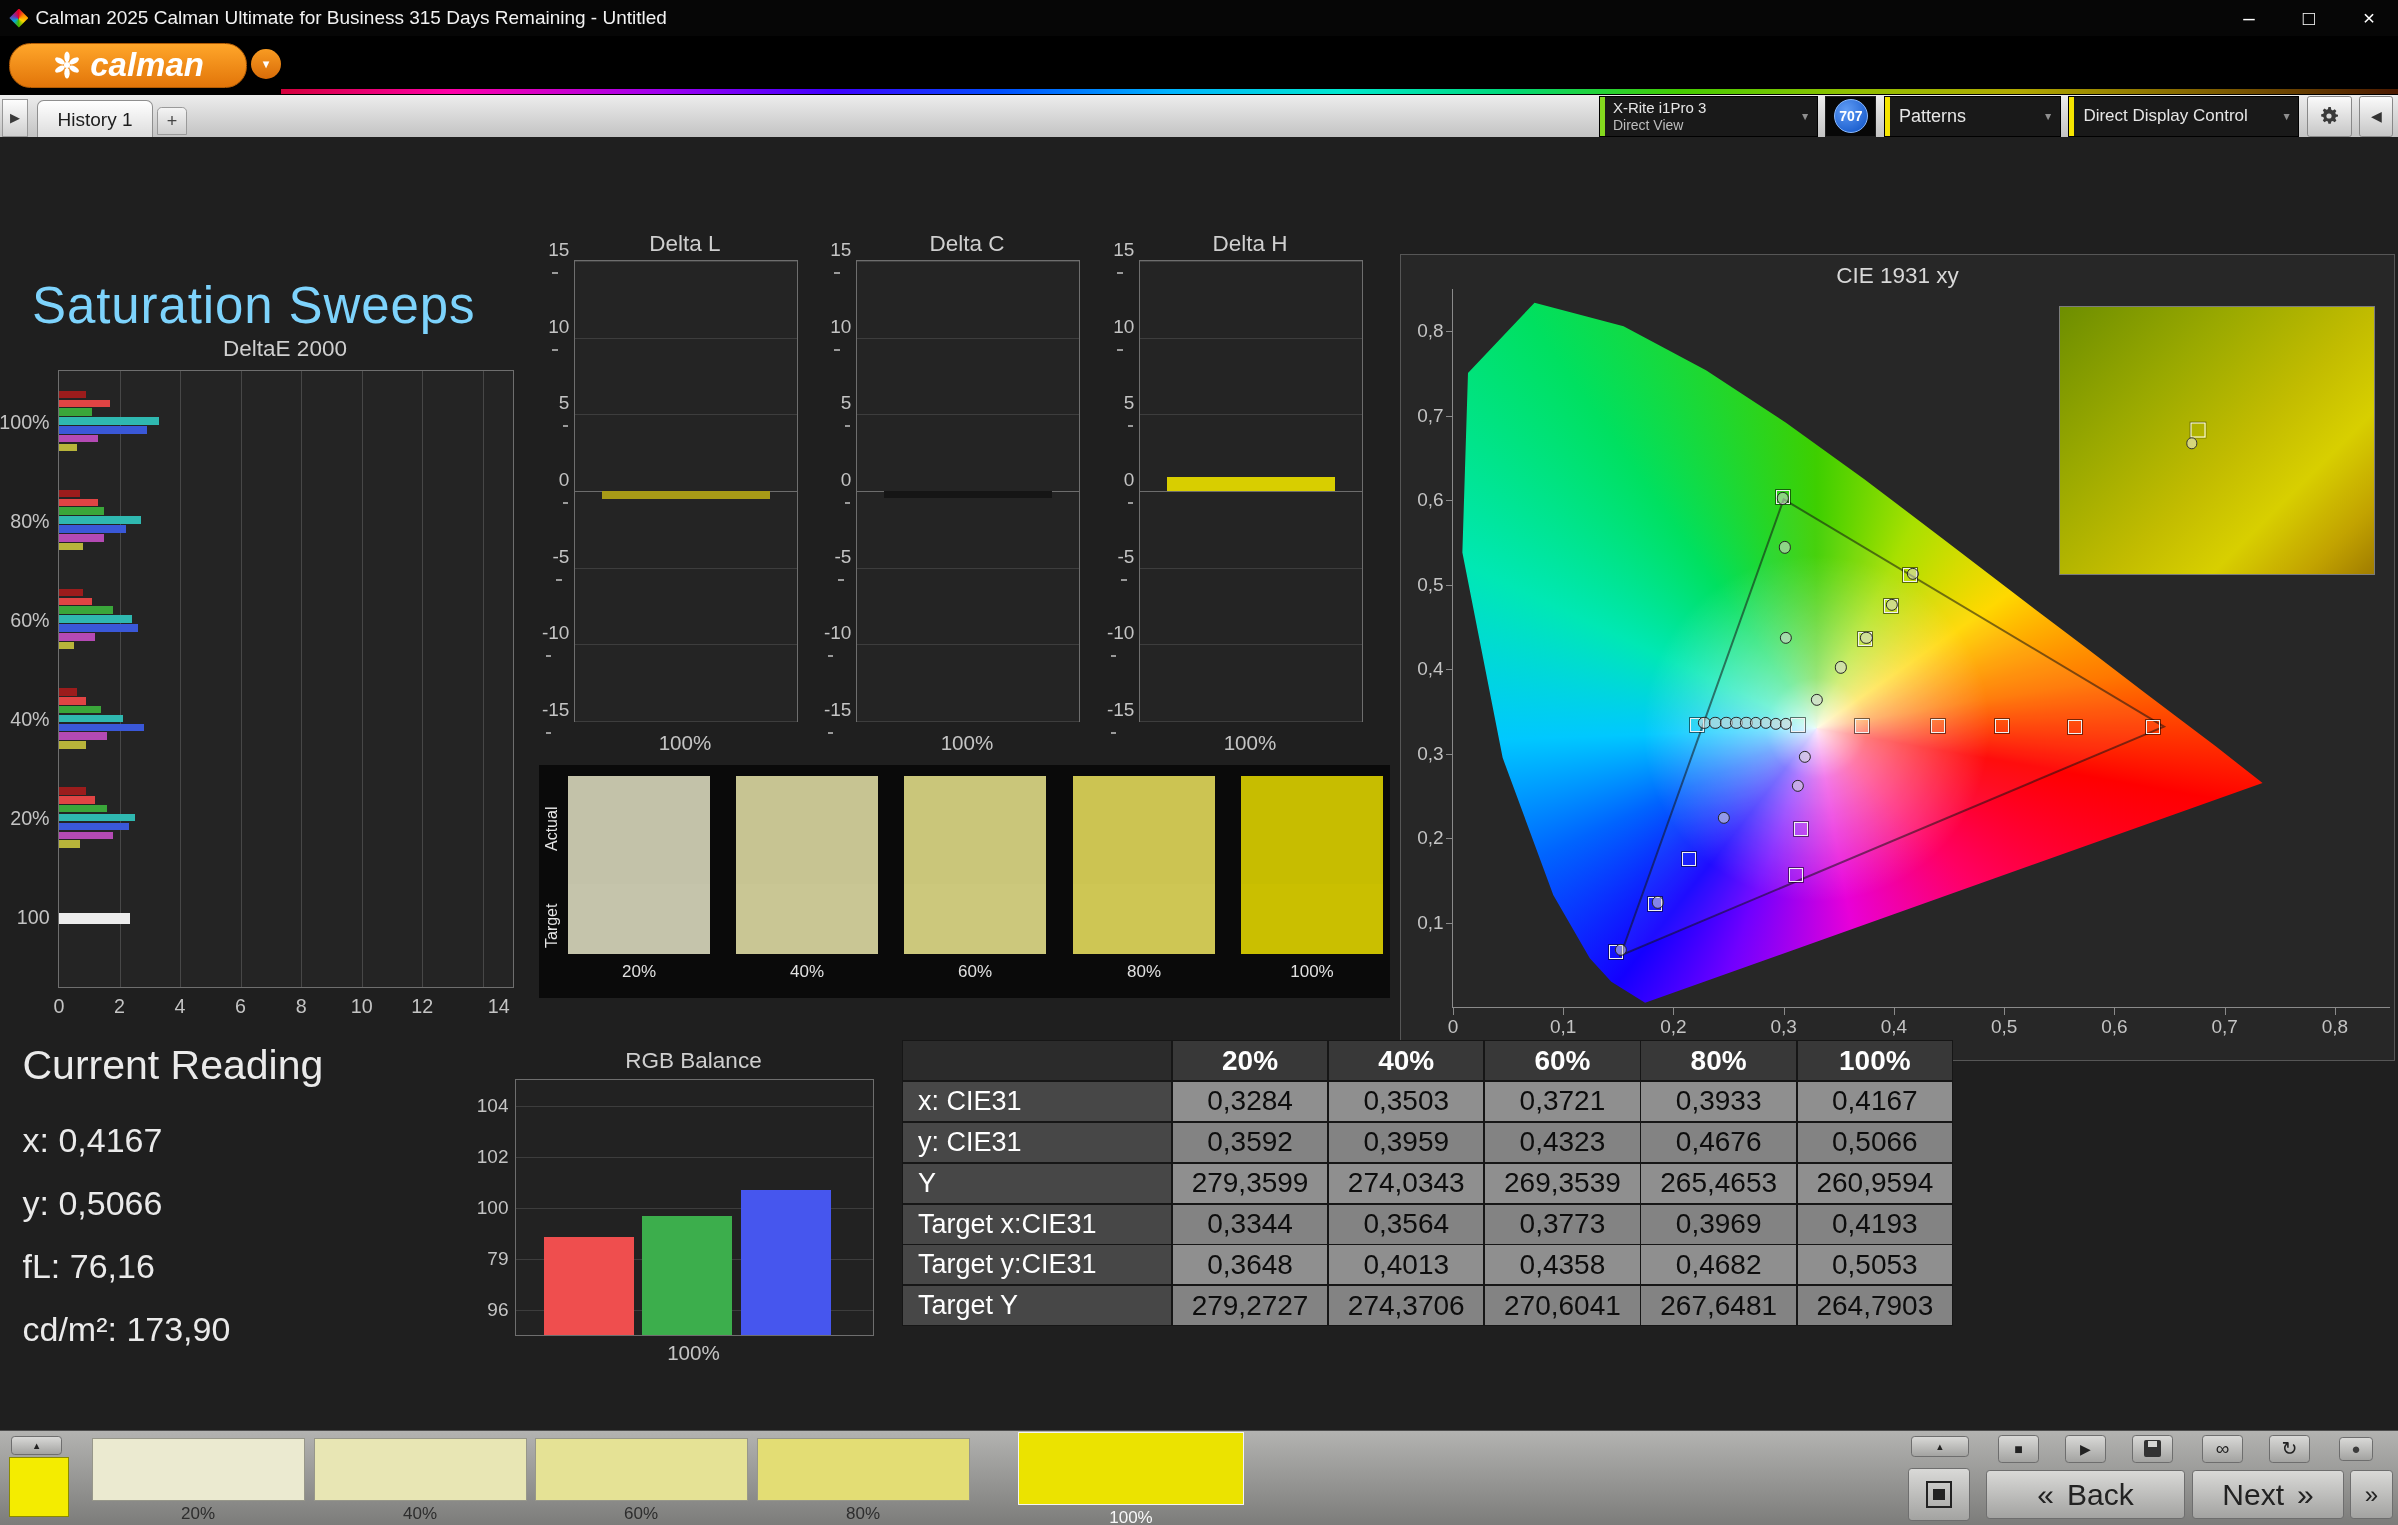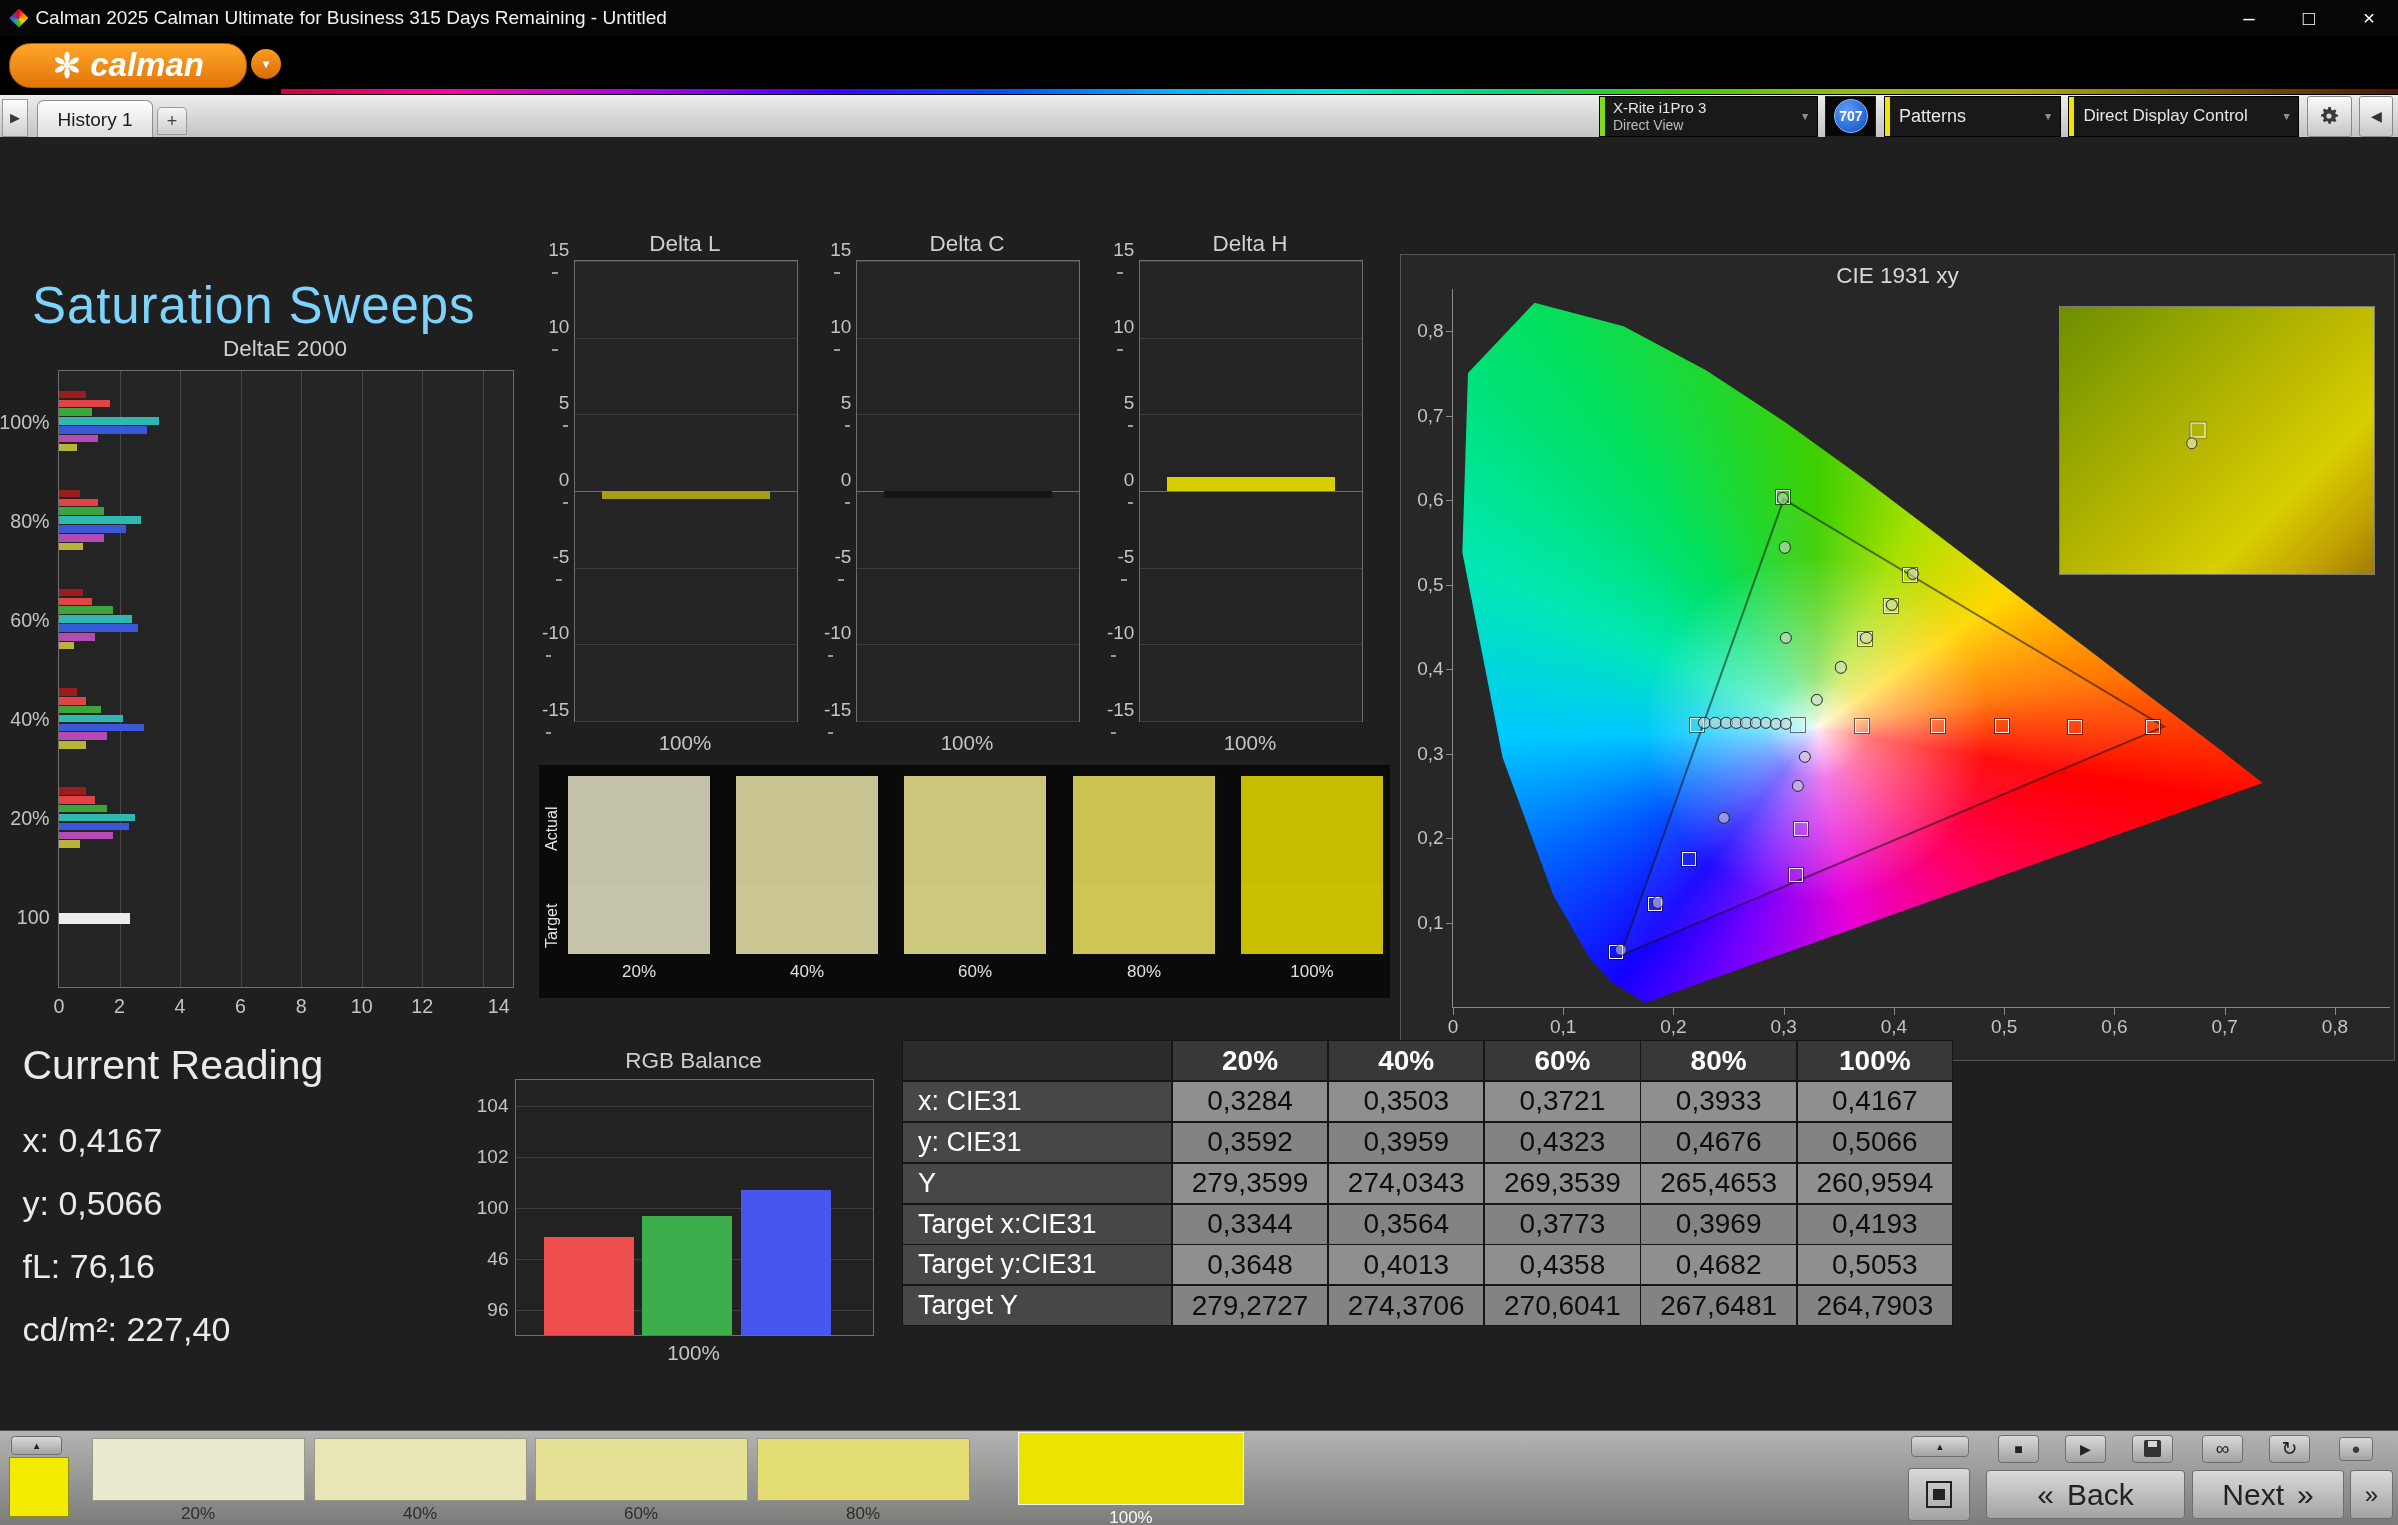--- a/index.html
+++ b/index.html
@@ -474,30 +474,30 @@
         <div class="inset-sq"></div>
         <div class="inset-cir"></div>
       </div>
     </div>
 
     <div class="current-reading">
       <h2 class="cr-title">Current Reading</h2>
       <div class="cr-line">x: 0,4167</div>
       <div class="cr-line">y: 0,5066</div>
       <div class="cr-line">fL: 76,16</div>
-      <div class="cr-line">cd/m²: 227,40</div>
+      <div class="cr-line">cd/m²: 173,90</div>
     </div>
 
     <div id="rgbChart">
       <div class="panel-title" id="rgbTitle">RGB Balance</div>
       <div id="rgbplot">
           <div class="hgrid" style="top: 90%;"></div>
           <div class="rgb-yl" style="top: 90%;">96</div>
           <div class="hgrid" style="top: 70%;"></div>
-          <div class="rgb-yl" style="top: 70%;">46</div>
+          <div class="rgb-yl" style="top: 70%;">79</div>
           <div class="hgrid" style="top: 50%;"></div>
           <div class="rgb-yl" style="top: 50%;">100</div>
           <div class="hgrid" style="top: 30%;"></div>
           <div class="rgb-yl" style="top: 30%;">102</div>
           <div class="hgrid" style="top: 10%;"></div>
           <div class="rgb-yl" style="top: 10%;">104</div>
           <div class="rgb-bar" style="left: 28px; height: 38.5%; background: rgb(239, 78, 78);"></div>
           <div class="rgb-bar" style="left: 126px; height: 46.5%; background: rgb(60, 174, 76);"></div>
           <div class="rgb-bar" style="left: 225px; height: 57%; background: rgb(70, 86, 238);"></div>
         </div>

